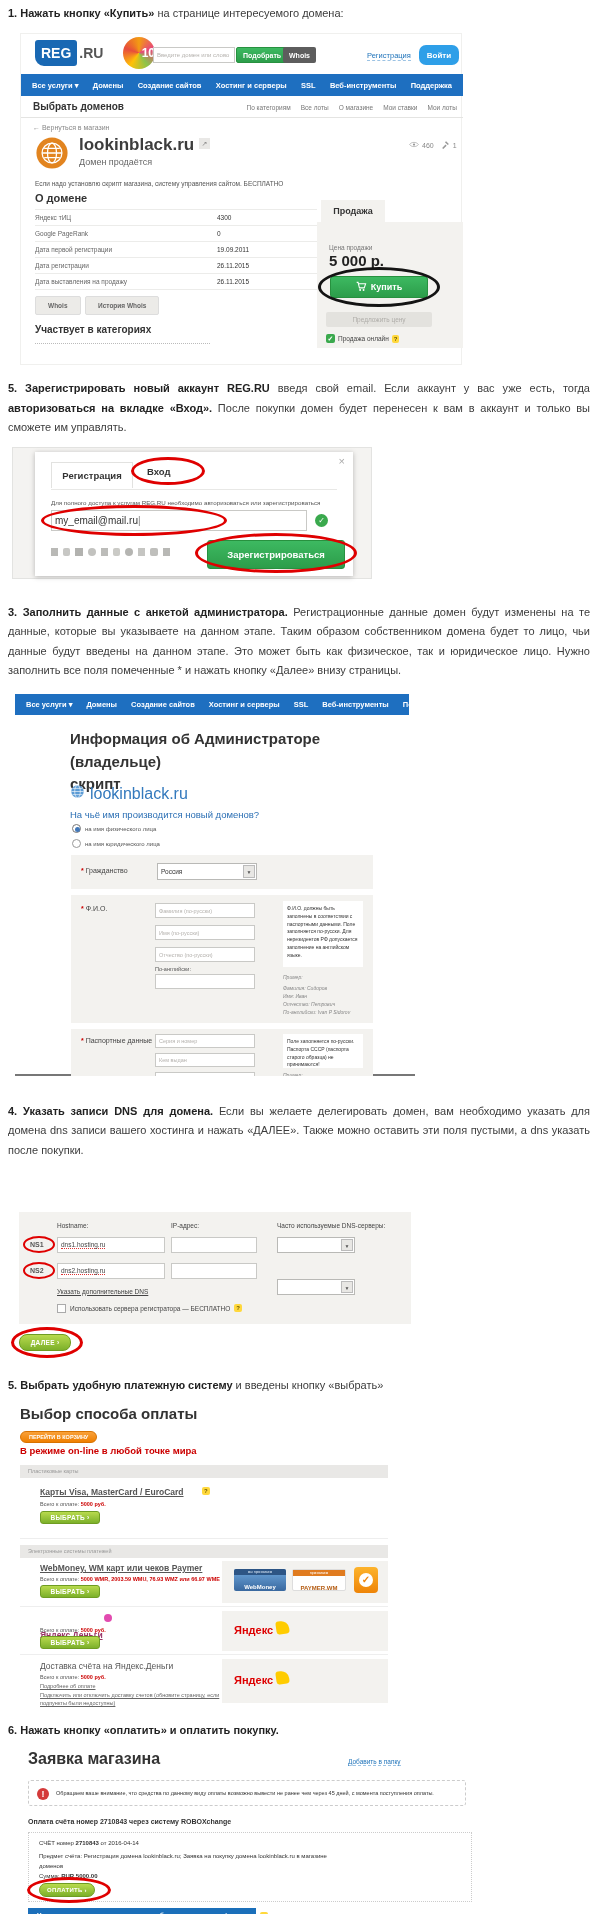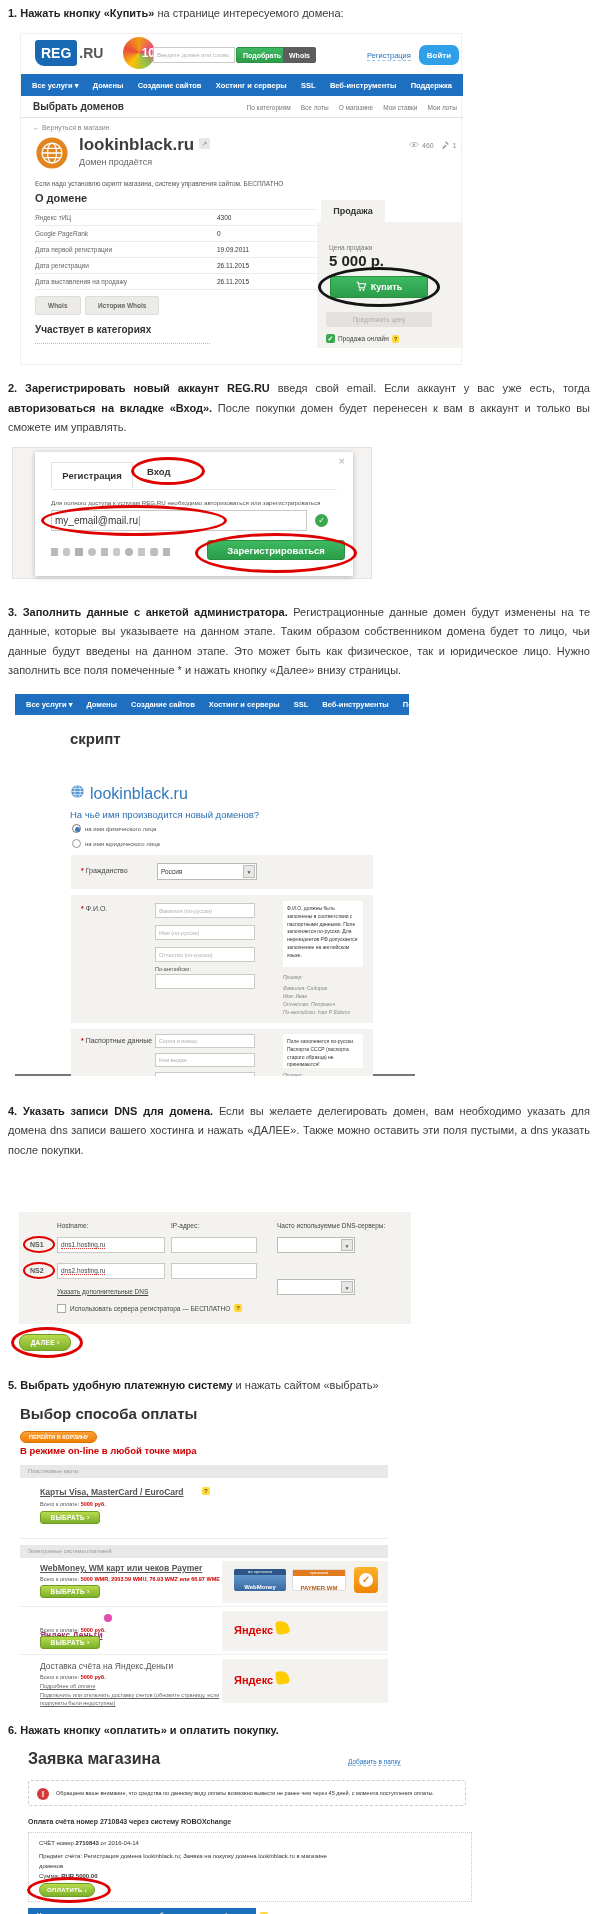--- a/index.html
+++ b/index.html
@@ -143,21 +143,21 @@
   </button>
   <div class="ab" style="left:297px;top:233px;width:122px;height:40px;border:3px solid #141414;border-radius:50%;pointer-events:none"></div>
   <button class="ab" style="left:305px;top:278px;width:106px;height:15px;background:#e3e2de;color:#b0aeaa;border:none;border-radius:2px;font-size:6.5px;cursor:pointer"><span>Предложить цену</span></button>
   <div class="ab" style="left:305px;top:300px;display:flex;align-items:center;gap:3px">
     <span class="chk">✓</span>
     <span style="font-size:6.5px;color:#444">Продажа онлайн</span>
     <span class="qmark">?</span>
   </div>
 </div>
 
-<p class="step"><b>2. Зарегистрировать новый аккаунт REG.RU</b><span> введя свой email. Если аккаунт у вас уже есть, тогда </span><b>авторизоваться на вкладке «Вход».</b><span> После покупки домен будет перенесен к вам в аккаунт и только вы сможете им управлять.</span></p>
+<p class="step"><b>5. Зарегистрировать новый аккаунт REG.RU</b><span> введя свой email. Если аккаунт у вас уже есть, тогда </span><b>авторизоваться на вкладке «Вход».</b><span> После покупки домен будет перенесен к вам в аккаунт и только вы сможете им управлять.</span></p>
 
 <div class="shot" style="height:132px;width:360px;margin:8px 0 14px 12px;background:#f4f3f1;border:1px solid #e3e3e1">
   <div class="ab" style="left:22px;top:4px;width:318px;height:124px;background:#fff;box-shadow:0 1px 5px rgba(0,0,0,.25)">
     <span class="ab" style="right:8px;top:3px;color:#aaa;font-size:11px;cursor:pointer">×</span>
     <div class="ab" style="left:16px;top:10px;width:82px;height:26px;border:1px solid #e2e2e0;border-bottom:none;background:#fff;text-align:center;line-height:26px;font-size:9.5px;font-weight:bold;color:#333"><span>Регистрация</span></div>
     <div class="ab" style="left:112px;top:14px;font-size:9.5px;font-weight:bold;color:#333;cursor:pointer"><span>Вход</span></div>
     <div class="oval" style="left:96px;top:5px;width:74px;height:28px"></div>
     <div class="ab" style="left:16px;top:37px;width:286px;border-top:1px solid #e8e8e6"></div>
 
     <div class="ab" style="left:16px;top:47px;width:292px;font-size:6.2px;color:#555">Для полного доступа к услугам REG.RU необходимо авторизоваться или зарегистрироваться</div>
@@ -172,21 +172,21 @@
       <span style="width:8px;height:8px;background:#b2b2af;display:inline-block"></span>
       <span style="width:8px;height:8px;background:#c2c2bf;display:inline-block;border-radius:50%"></span>
       <span style="width:7px;height:8px;background:#bcbcb9;display:inline-block"></span>
       <span style="width:7px;height:8px;background:#cackc6;background:#cacac6;display:inline-block;border-radius:2px"></span>
       <span style="width:8px;height:8px;background:#b5b5b2;display:inline-block;border-radius:50%"></span>
       <span style="width:7px;height:8px;background:#c5c5c2;display:inline-block"></span>
       <span style="width:8px;height:8px;background:#bfbfbc;display:inline-block;border-radius:2px"></span>
       <span style="width:7px;height:8px;background:#b8b8b5;display:inline-block"></span>
     </div>
 
-    <button class="ab gbtn" style="left:172px;top:88px;width:138px;height:20px;font-size:9.5px">
+    <button class="ab gbtn" style="left:172px;top:88px;width:138px;height:29px;font-size:9.5px">
         <span>Зарегистрироваться</span>
       </button>
     <div class="oval" style="left:160px;top:81px;width:162px;height:40px"></div>
   </div>
 </div>
 
 <p class="step" style="margin-top:24px"><b>3. Заполнить данные с анкетой администратора.</b><span> Регистрационные данные домен будут изменены на те данные, которые вы указываете на данном этапе.  Таким образом собственником домена будет то лицо, чьи данные будут введены на данном этапе. Это может быть как физическое, так и юридическое лицо. Нужно заполнить все поля помеченные * и нажать кнопку «Далее» внизу страницы.</span></p>
 
 <div class="shot" style="height:384px;width:400px;margin:12px 0 0 15px;border-bottom:2px solid #777">
 
@@ -194,20 +194,21 @@
     <span>Все услуги ▾</span>
     <span>Домены</span>
     <span>Создание сайтов</span>
     <span>Хостинг и серверы</span>
     <span>SSL</span>
     <span>Веб-инструменты</span>
     <span>Под</span>
   </div>
 
   <div class="ab" style="left:55px;top:36px;font-size:15px;font-weight:bold;color:#333;line-height:1.5">
+    <div>Информация об Администраторе (владельце)</div>
     <div>скрипт</div>
   </div>
 
   <div class="ab" style="left:55px;top:92px;display:flex;align-items:center;gap:5px">
     <span><svg width="15" height="15" viewBox="0 0 24 24">
           <circle cx="12" cy="12" r="10" fill="#5b9bd5"></circle>
           <g stroke="#fff" stroke-width="1" fill="none">
             <ellipse cx="12" cy="12" rx="4.5" ry="10"></ellipse>
             <path d="M2 12h20M4 7h16M4 17h16"></path>
           </g>
@@ -289,21 +290,21 @@
     <div class="ab" style="left:38px;top:92px;display:flex;align-items:center;gap:4px">
       <span style="width:9px;height:9px;background:#fdfdfc;border:1px solid #aaa;display:inline-block"></span>
       <span style="font-size:6.5px;color:#444">Использовать сервера регистратора — БЕСПЛАТНО</span>
       <span class="qmark">?</span>
     </div>
   </div>
   <button class="ab ybtn" style="left:4px;top:122px;width:52px;height:17px"><span>ДАЛЕЕ ›</span></button>
   <div class="oval" style="left:-4px;top:115px;width:72px;height:31px"></div>
 </div>
 
-<p class="step"><b>5. Выбрать удобную платежную систему</b><span> и нажать сайтом «выбрать»</span></p>
+<p class="step"><b>5. Выбрать удобную платежную систему</b><span> и введены кнопку «выбрать»</span></p>
 
 <div class="shot" style="height:302px;width:470px;margin:2px 0 0 20px">
   <b class="ab" style="left:0;top:0;font-size:15px;color:#333">Выбор способа оплаты</b>
   <button class="ab" style="left:0;top:26px;background:linear-gradient(#f9a13a,#ef7f00);border:1px solid #d87200;border-radius:8px;color:#fff;font-size:5.5px;font-weight:bold;padding:2px 8px;cursor:pointer"><span>ПЕРЕЙТИ В КОРЗИНУ</span></button>
   <b class="ab" style="left:0;top:40px;font-size:9.5px;color:#c00">В режиме on-line в любой точке мира</b>
 
   <div class="ab secbar" style="left:0;top:60px;width:368px;height:13px"><span>Пластиковые карты</span></div>
 
   <div class="ab" style="left:0;top:78px;width:368px;height:56px;border-bottom:1px solid #eee">
     <a class="ab plink" style="left:20px;top:4px"><span>Карты Visa, MasterCard / EuroCard</span></a>

